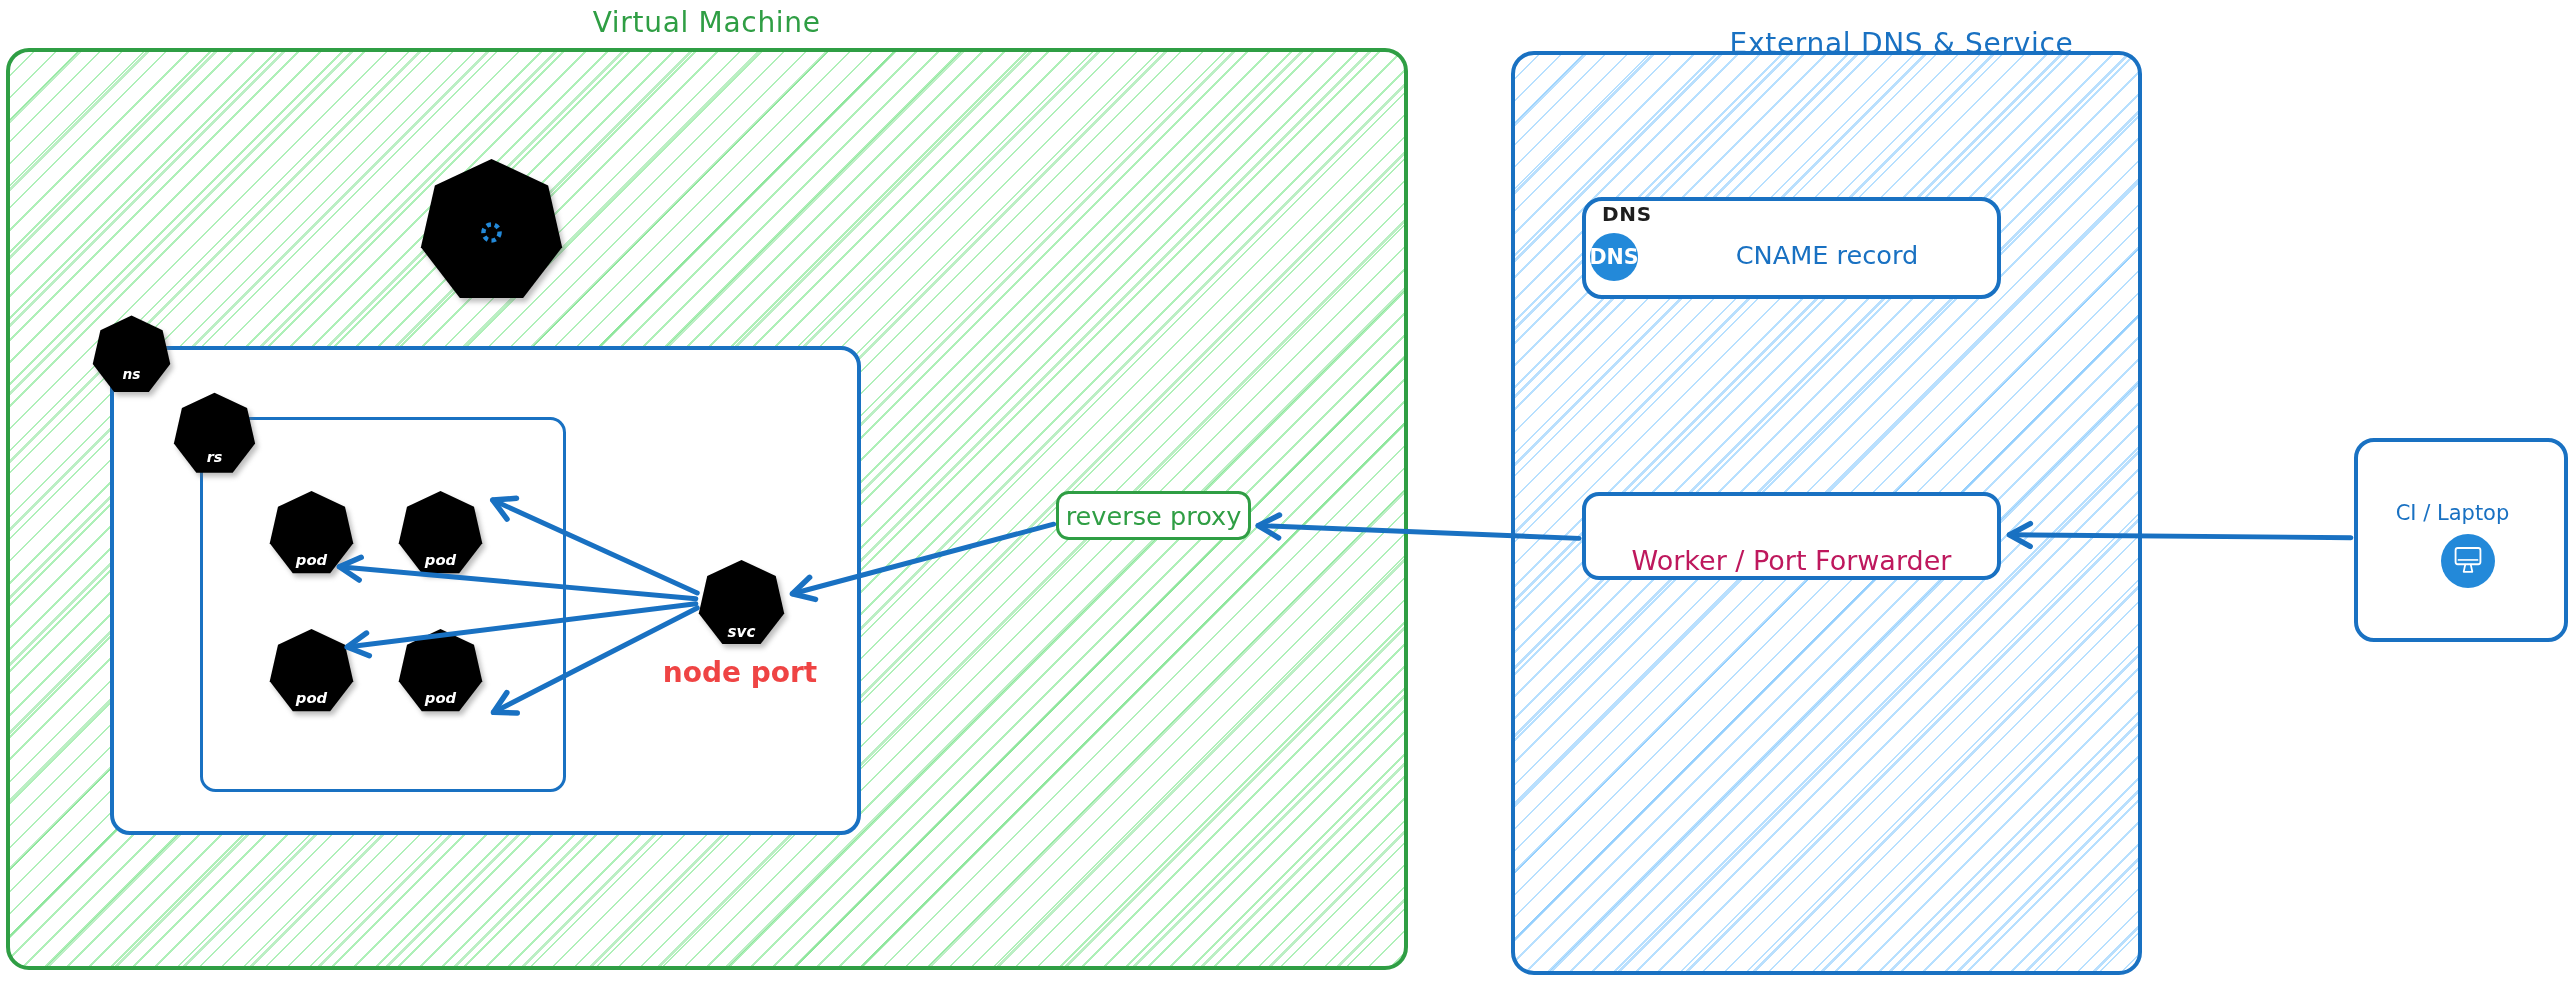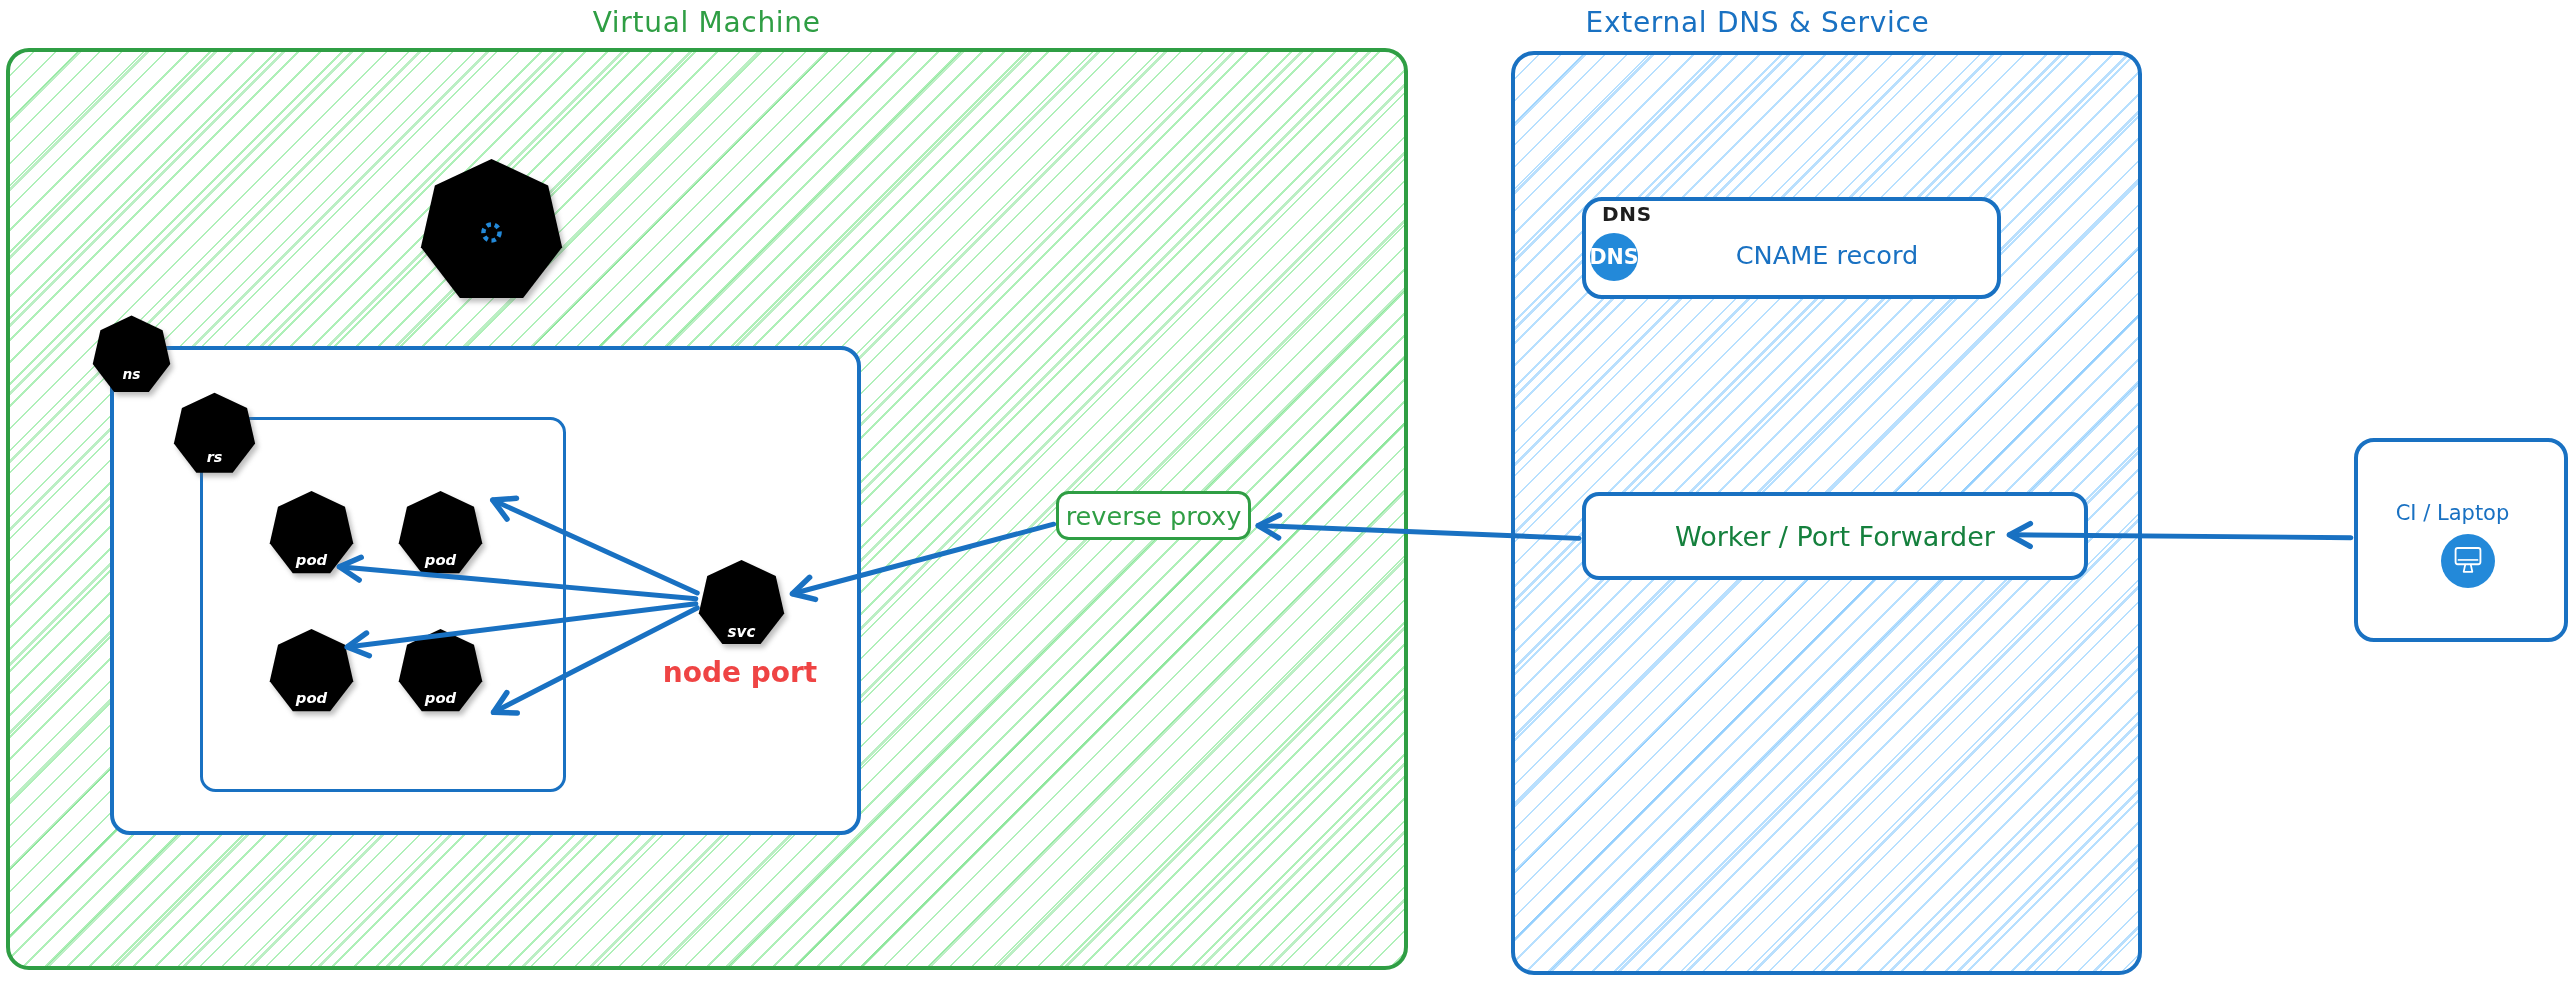--- a/index.html
+++ b/index.html
@@ -15,31 +15,31 @@
       repeating-linear-gradient(135deg, rgba(140,233,154,.7) 0 1.8px, transparent 1.8px 15.6px),
       #fff;}
   .ext-box{left:1511px;top:51px;width:631px;height:924px;border:4.3px solid #1971c2;border-radius:23px;
     background:
       repeating-linear-gradient(135deg, rgba(116,192,252,.5) 0 2.8px, transparent 2.8px 48px),
       repeating-linear-gradient(135deg, rgba(165,216,255,.8) 0 1.8px, transparent 1.8px 15.6px),
       #fff;}
   .group-title{position:absolute;top:0;height:44px;display:flex;align-items:center;justify-content:center;
       font-size:28px;letter-spacing:0.7px;font-weight:500;}
   .vm-title{left:5.7px;width:1402px;color:#2f9e44;}
-  .ext-title{left:1442px;width:631px;color:#1971c2;}
+  .ext-title{left:1586px;width:631px;color:#1971c2;margin-top:21px;}
 
   
   .white-box{position:absolute;background:#fff;box-sizing:border-box;}
   .ns-box{left:110px;top:346px;width:751px;height:489px;border:4.3px solid #1971c2;border-radius:20px;}
   .rs-box{left:200px;top:417px;width:366px;height:375px;border:3.6px solid #1971c2;border-radius:15.6px;}
   .rp-box{left:1056px;top:491px;width:195px;height:49px;border:3.6px solid #2f9e44;border-radius:12.8px;
           display:flex;align-items:center;justify-content:center;color:#2f9e44;font-size:25.6px;}
   .dns-box{left:1582px;top:197px;width:419px;height:102px;border:4.3px solid #1971c2;border-radius:20px;}
-  .worker-box{left:1582px;top:492px;width:506px;height:88px;border:4.3px solid #1971c2;border-radius:17px;
-          display:flex;align-items:center;justify-content:center;color:#15803d;font-size:27px;}
+  .worker-box{left:1582px;top:492px;width:419px;height:88px;border:4.3px solid #1971c2;border-radius:17px;
+          display:flex;align-items:flex-end;justify-content:center;color:#be185d;font-size:27px;}
   .ci-box{left:2354px;top:438px;width:214px;height:204px;border:4.3px solid #1971c2;border-radius:20px;}
 
   .dns-tag{left:1602px;top:202px;color:#1e1e1e;font-size:20px;font-weight:600;letter-spacing:0.7px;}
   .dns-circle{left:1590px;top:233px;width:48px;height:48px;border-radius:50%;background:#2389d9;
           display:flex;align-items:center;justify-content:center;color:#fff;font-size:20.6px;font-weight:bold;}
   .cname-label{left:1654px;top:197px;width:346px;height:116px;display:flex;align-items:center;justify-content:center;
           color:#1971c2;font-size:25.6px;}
   .ci-label{left:2354px;top:501px;width:197px;text-align:center;color:#1971c2;font-size:21px;font-weight:500;}
   .ci-circle{left:2441px;top:534px;width:54px;height:54px;border-radius:50%;background:#2389d9;
           display:flex;align-items:center;justify-content:center;}

